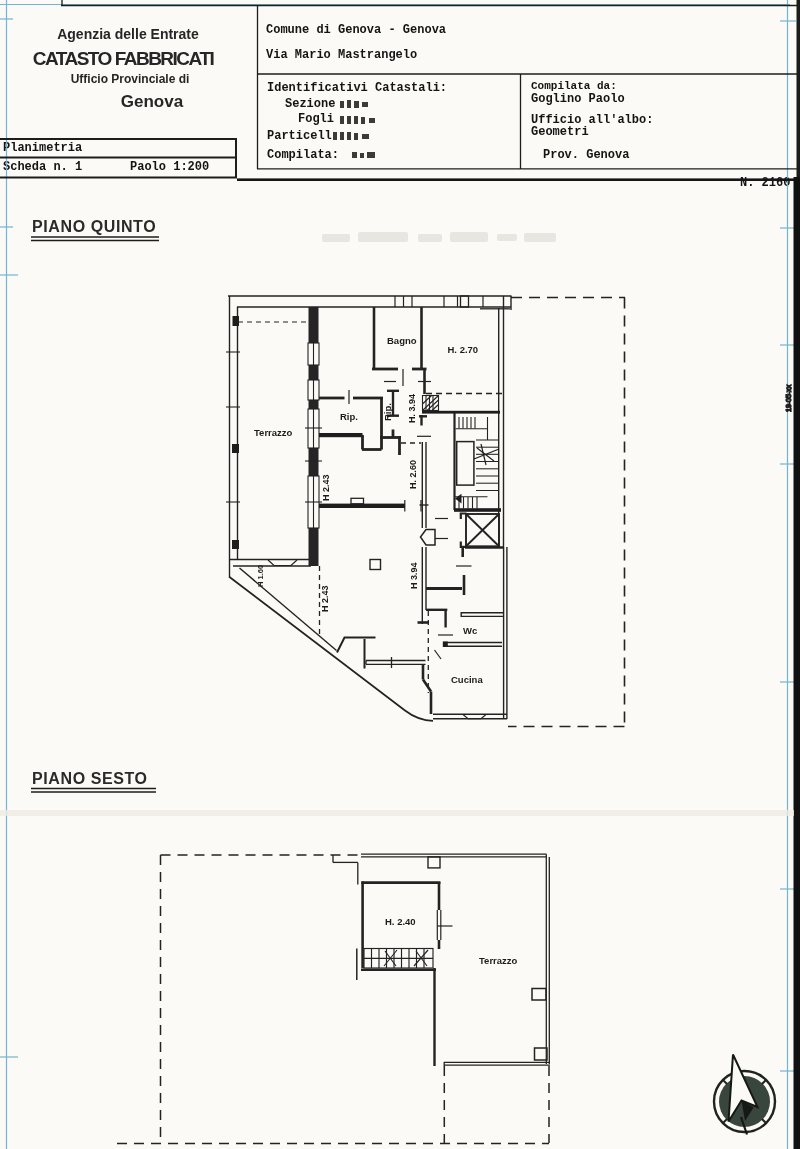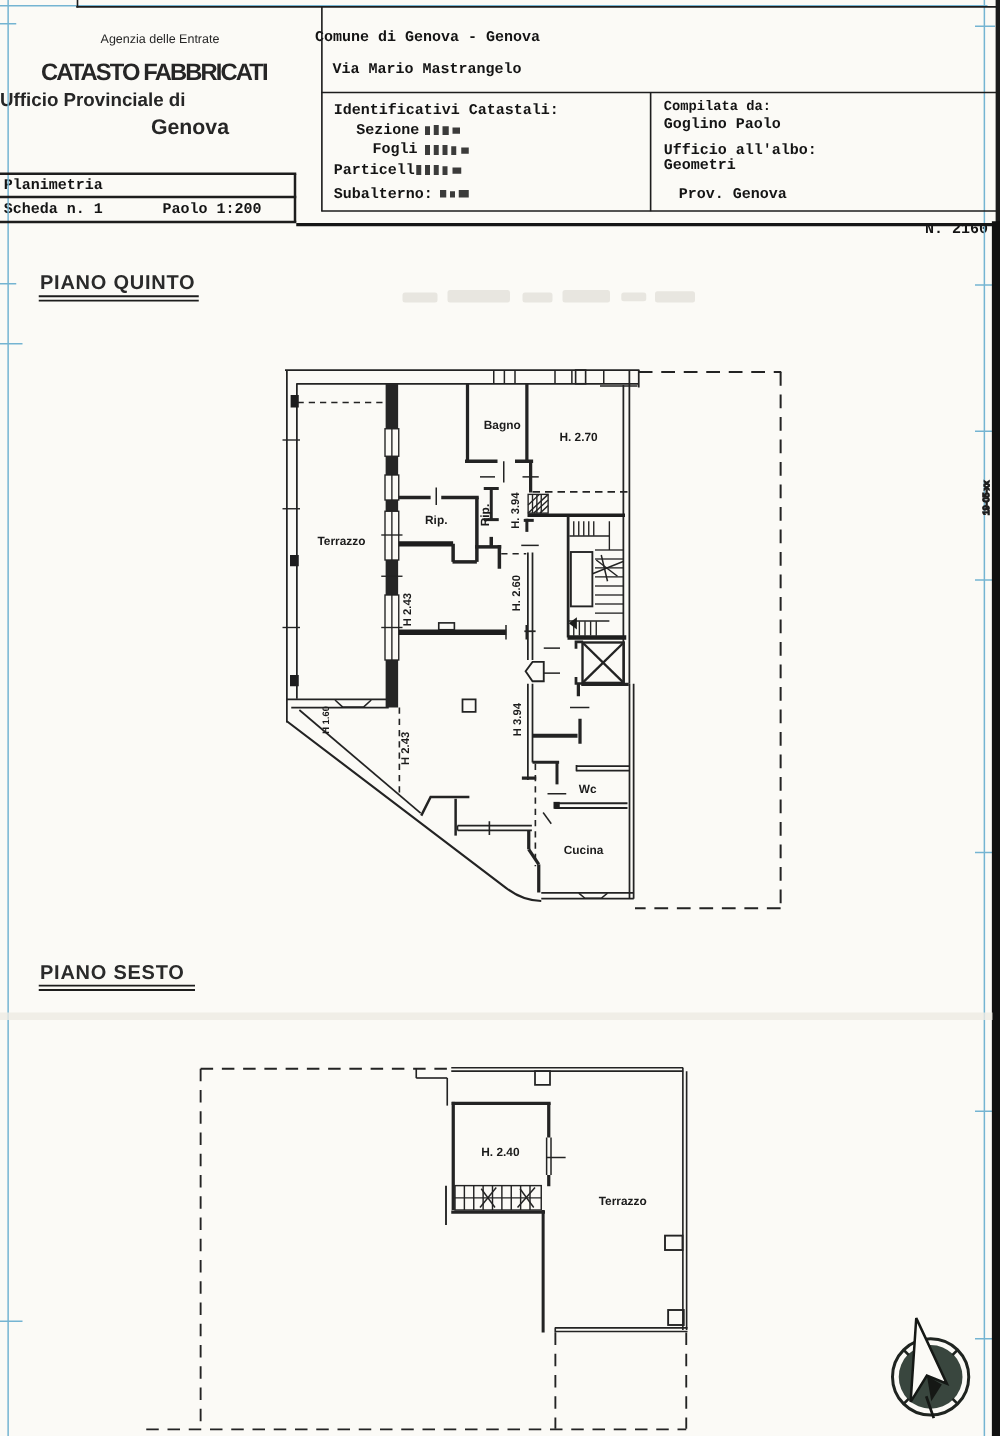--- a/index.html
+++ b/index.html
@@ -5,33 +5,33 @@
   html,body{margin:0;padding:0;}
   body{width:800px;height:1149px;background:#fbfaf6;position:relative;overflow:hidden;
        font-family:"Liberation Sans",sans-serif;}
   .abs{position:absolute;}
   .mono{font-family:"Liberation Mono",monospace;font-weight:bold;color:#141414;}
   svg{position:absolute;left:0;top:0;}
 </style>
 </head>
 <body>
 
-<div class="abs" style="left:0;top:26px;width:256px;text-align:center;color:#262626;font-weight:normal;font-size:10px;">Agenzia delle Entrate</div>
+<div class="abs" style="left:0;top:26px;width:256px;text-align:center;color:#262626;font-weight:bold;font-size:14px;">Agenzia delle Entrate</div>
 <div class="abs" style="left:0;top:48px;width:246px;text-align:center;color:#262626;font-weight:bold;font-size:19px;letter-spacing:-1.5px;">CATASTO FABBRICATI</div>
-<div class="abs" style="left:0;top:72px;width:260px;text-align:left;color:#262626;font-weight:bold;font-size:15px;">Ufficio Provinciale di</div>
+<div class="abs" style="left:0;top:72px;width:260px;text-align:center;color:#262626;font-weight:bold;font-size:12px;">Ufficio Provinciale di</div>
 <div class="abs" style="left:0;top:92px;width:304px;text-align:center;color:#262626;font-weight:bold;font-size:17px;">Genova</div>
 
-<div class="abs mono" style="left:252px;top:23px;font-size:12px;">Comune di Genova - Genova</div>
+<div class="abs mono" style="left:266px;top:23px;font-size:12px;">Comune di Genova - Genova</div>
 <div class="abs mono" style="left:266px;top:48px;font-size:12px;">Via Mario Mastrangelo</div>
 
 <div class="abs mono" style="left:267px;top:81px;font-size:12px;">Identificativi Catastali:</div>
 <div class="abs mono" style="left:285px;top:97px;font-size:12px;">Sezione</div>
 <div class="abs mono" style="left:298px;top:112px;font-size:12px;">Fogli</div>
 <div class="abs mono" style="left:267px;top:129px;font-size:12px;">Particell</div>
-<div class="abs mono" style="left:267px;top:148px;font-size:12px;">Subalterno:</div>
+<div class="abs mono" style="left:267px;top:148px;font-size:12px;">Compilata:</div>
 
 <div class="abs mono" style="left:531px;top:80px;font-size:11px;">Compilata da:</div>
 <div class="abs mono" style="left:531px;top:92px;font-size:12px;">Goglino Paolo</div>
 <div class="abs mono" style="left:531px;top:113px;font-size:12px;">Ufficio all'albo:</div>
 <div class="abs mono" style="left:531px;top:125px;font-size:12px;">Geometri</div>
 <div class="abs mono" style="left:531px;top:148px;font-size:12px;margin-left:12px;">Prov. Genova</div>
 
 <div class="abs mono" style="left:740px;top:148px;font-size:12px;margin-top:28px;">N. 2160</div>
 
 <div class="abs mono" style="left:3px;top:141px;font-size:12px;">Planimetria</div>

